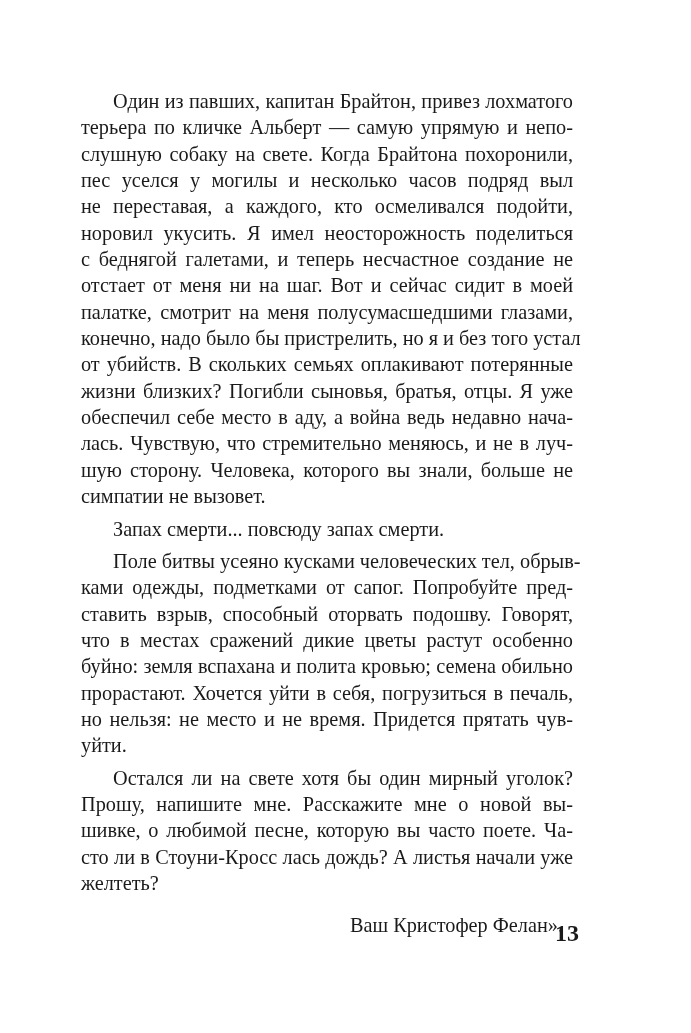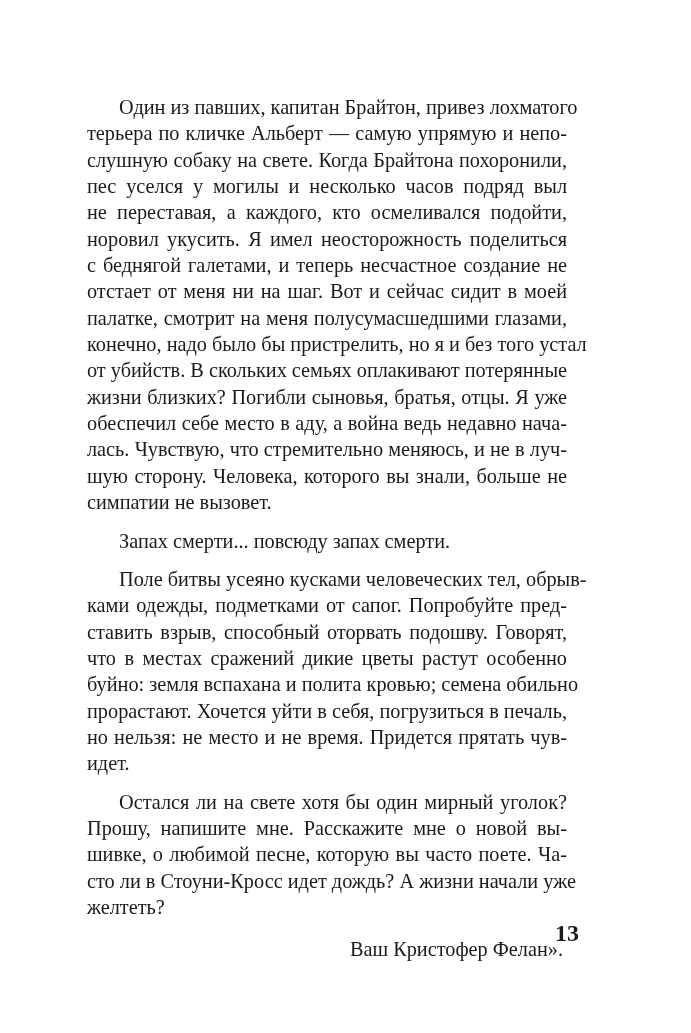--- a/index.html
+++ b/index.html
@@ -7,21 +7,21 @@
   .page {
     position: absolute;
     left: 75px;
     top: 82px;
     width: 504px;
     font-family: "Liberation Serif", serif;
     font-size: 20.3px;
     line-height: 26.35px;
     color: #1a1a1a;
   }
-  .para { margin: 12px; text-align: justify; text-align-last: left; }
+  .para { margin: 6px; text-align: justify; text-align-last: left; }
   .para .ln { display: block; text-align: justify; text-align-last: justify; white-space: nowrap; }
   .para .ln.last { text-align-last: left; }
   .para.indent .ln.first { text-indent: 32px; }
   .signature { margin: 16px; text-align: right; }
   .page-number {
     position: absolute;
     right: 112px;
     top: 920px;
     font-family: "Liberation Serif", serif;
     font-weight: bold;
@@ -56,25 +56,25 @@
       <span class="ln first last">Запах смерти... повсюду запах смерти.</span>
     </div>
   <div class="para indent">
       <span class="ln first">Поле битвы усеяно кусками человеческих тел, обрыв-</span>
       <span class="ln">ками одежды, подметками от сапог. Попробуйте пред-</span>
       <span class="ln">ставить взрыв, способный оторвать подошву. Говорят,</span>
       <span class="ln">что в местах сражений дикие цветы растут особенно</span>
       <span class="ln">буйно: земля вспахана и полита кровью; семена обильно</span>
       <span class="ln">прорастают. Хочется уйти в себя, погрузиться в печаль,</span>
       <span class="ln">но нельзя: не место и не время. Придется прятать чув-</span>
-      <span class="ln last">идет.</span>
+      <span class="ln last">уйти.</span>
     </div>
   <div class="para indent">
       <span class="ln first">Остался ли на свете хотя бы один мирный уголок?</span>
       <span class="ln">Прошу, напишите мне. Расскажите мне о новой вы-</span>
       <span class="ln">шивке, о любимой песне, которую вы часто поете. Ча-</span>
-      <span class="ln">сто ли в Стоуни-Кросс идет дождь? А жизни начали уже</span>
+      <span class="ln">сто ли в Стоуни-Кросс лась дождь? А листья начали уже</span>
       <span class="ln last">желтеть?</span>
     </div>
   <p class="signature">Ваш Кристофер Фелан».</p>
 </div>
 
 <div class="page-number">13</div>
 
 </body></html>

